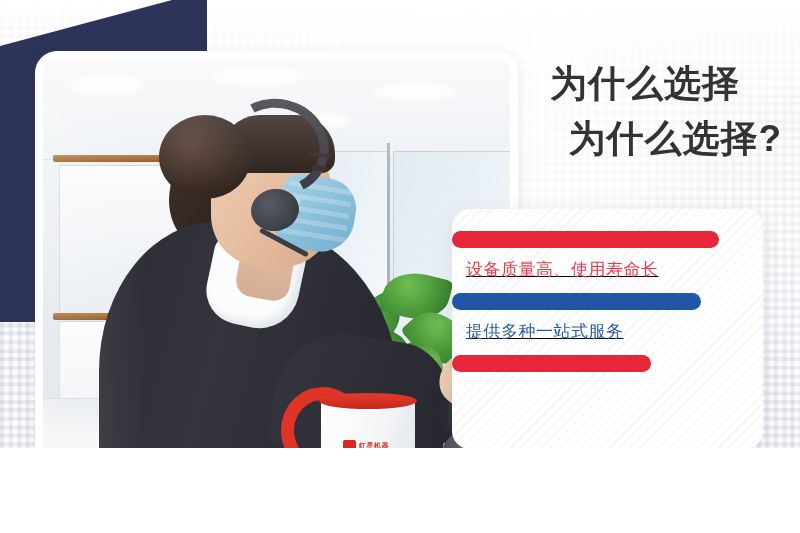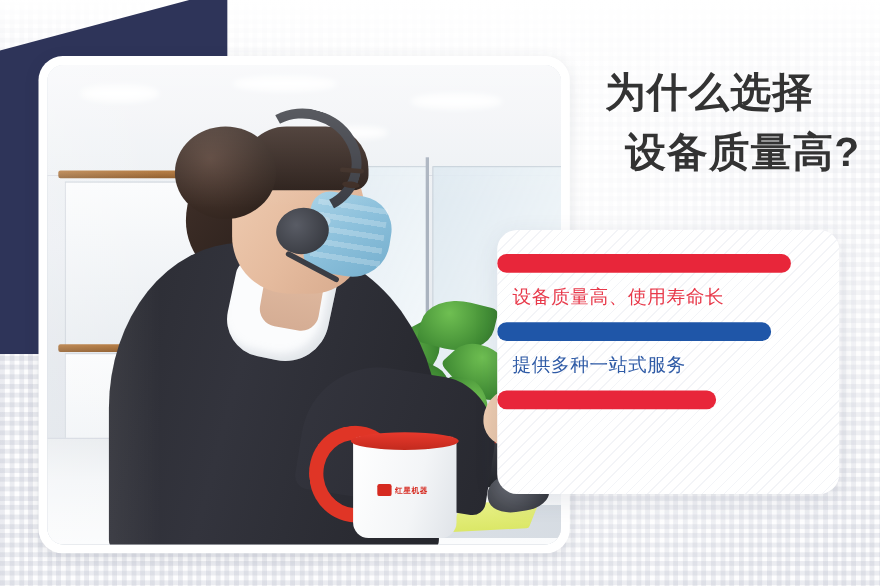--- a/index.html
+++ b/index.html
@@ -7,21 +7,21 @@
     padding: 0;
     background: #ffffff;
   }
   body {
     font-family: "Liberation Sans", "DejaVu Sans", sans-serif;
   }
 
   #stage {
     position: relative;
     width: 800px;
-    height: 533px;
+    height: 448px;
     overflow: hidden;
     background: #eab308;
   }
 
   
   .bg-grid {
     position: absolute;
     inset: 0;
     background-color: #fdfdfe;
     background-image:
@@ -384,21 +384,21 @@
     inset: 0;
     background: repeating-linear-gradient(135deg,
       rgba(225,228,236,0.40) 0px, rgba(225,228,236,0.40) 1px,
       rgba(255,255,255,0) 1px, rgba(255,255,255,0) 7px);
     pointer-events: none;
   }
   .feature-list {
     position: relative;
     padding: 22px 0 0 0;
   }
-  .feature-item { position: relative; margin-bottom: 12px; }
+  .feature-item { position: relative; margin-bottom: 12px; text-decoration: underline; }
   .feature-bar {
     height: 17px;
     border-radius: 9px;
   }
   .feature-text {
     margin-top: 10px;
     padding-left: 14px;
     font-size: 17px;
     letter-spacing: 0.5px;
     font-weight: 500;
@@ -474,21 +474,21 @@
         <span class="mug-logo-mark"></span>
         <span>红星机器</span>
       </div>
 
       <div class="ph-shadow"></div>
     </div>
   </div>
 
   <div class="headline" style="color: rgb(51, 51, 51);">
     <span class="line1">为什么选择</span>
-    <span class="line2">设备质量高?</span>
+    <span class="line2">为什么选择?</span>
   </div>
 
   <div class="feature-card">
     <div class="feature-list">
 
       <div class="feature-item">
         <div class="feature-bar" style="background: rgb(232, 38, 58); width: 86%;"></div>
         <div class="feature-text" style="color: rgb(232, 57, 74);">设备质量高、使用寿命长</div>
       </div>
 

